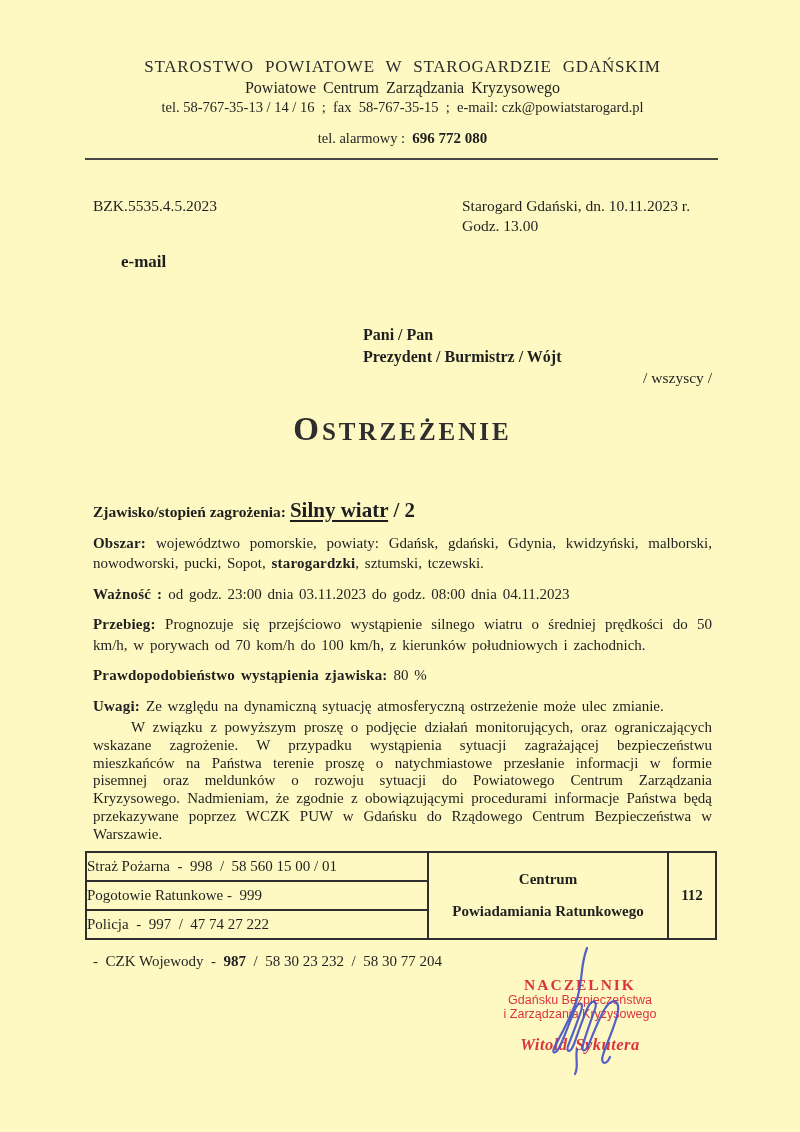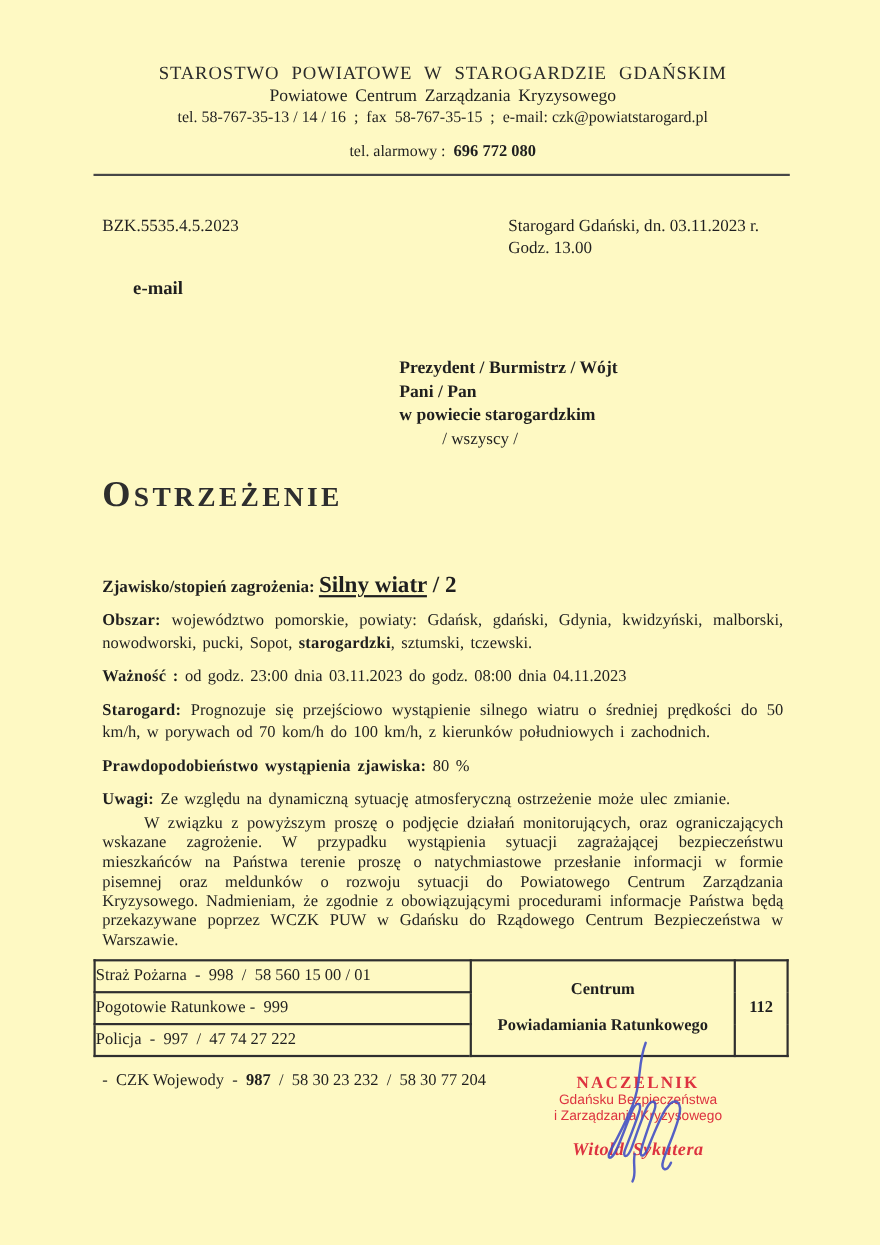--- a/index.html
+++ b/index.html
@@ -21,23 +21,23 @@
   .contact-line{font-size:14.5px;line-height:19px;white-space:pre-wrap;}
   .alarm-line{font-size:14.5px;line-height:19px;white-space:pre-wrap;margin-top:12px;}
   .alarm-line b{font-size:15px;}
   .header-divider{height:2px;background:#474747;margin:10px -6px 0 -8px;}
   
   .meta-row{display:flex;justify-content:space-between;margin-top:36px;font-size:15.5px;line-height:20px;}
   .meta-right{width:250px;}
   .channel{font-weight:bold;font-size:17px;margin:16px 0 0 28px;}
   
   .recipient{margin:52px 0 0 270px;font-size:16px;line-height:21.5px;font-weight:bold;}
-  .recipient .scope{font-weight:normal;font-size:15.5px;margin-left:39px;}
+  .recipient .scope{font-weight:normal;font-size:15.5px;margin-left:56px;text-align:right;}
   
-  .doc-title{margin-top:22px;font-weight:bold;font-size:25px;letter-spacing:3px;color:#2e2e2e;}
+  .doc-title{margin-top:22px;text-align:center;font-weight:bold;font-size:25px;letter-spacing:3px;color:#2e2e2e;}
   .doc-title::first-letter{font-size:33px;}
   
   .phenomenon-line{margin-top:50px;font-size:15.5px;}
   .phenomenon-line .lbl{font-weight:bold;}
   .phenomenon-big{font-size:21px;font-weight:bold;text-decoration:underline;text-decoration-thickness:2px;text-underline-offset:3px;}
   .phenomenon-degree{font-size:21px;font-weight:bold;}
   p.block{margin:10px 0 0 0;font-size:15px;line-height:20.5px;text-align:justify;word-spacing:2px;}
   p.block b{letter-spacing:.2px;}
   .validity{margin-top:10px;}
   .course{margin-top:8px;}
@@ -71,44 +71,43 @@
     <div class="org-name">STAROSTWO POWIATOWE W STAROGARDZIE GDAŃSKIM</div>
     <div class="unit-name">Powiatowe Centrum Zarządzania Kryzysowego</div>
     <div class="contact-line">tel. 58-767-35-13 / 14 / 16  ;  fax  58-767-35-15  ;  e-mail: czk@powiatstarogard.pl</div>
     <div class="alarm-line"><span>tel. alarmowy :  </span><b>696 772 080</b></div>
   </div>
   <div class="header-divider"></div>
 
   <div class="meta-row">
     <div>BZK.5535.4.5.2023</div>
     <div class="meta-right">
-      <div>Starogard Gdański, dn. 03.11.2023 r.</div>
+      <div>Starogard Gdański, dn. 10.11.2023 r.</div>
       <div>Godz. 13.00</div>
     </div>
   </div>
   <div class="channel">e-mail</div>
 
   <div class="recipient">
+    <div>Pani / Pan</div>
     <div>Prezydent / Burmistrz / Wójt</div>
-    <div>Pani / Pan</div>
-    <div>w powiecie starogardzkim</div>
     <div class="scope">/ wszyscy /</div>
   </div>
 
   <div class="doc-title">OSTRZEŻENIE</div>
 
   <div class="phenomenon-line">
     <span class="lbl">Zjawisko/stopień zagrożenia: </span><span class="phenomenon-big">Silny wiatr</span><span class="phenomenon-degree"> / 2</span>
   </div>
 
   <p class="block"><b>Obszar: </b><span>województwo pomorskie, powiaty: Gdańsk, gdański, Gdynia, kwidzyński, malborski, nowodworski, pucki, Sopot, </span><b>starogardzki</b><span>, sztumski, tczewski.</span></p>
 
   <p class="block validity"><b>Ważność : </b><span>od godz. 23:00 dnia 03.11.2023 do godz. 08:00 dnia 04.11.2023</span></p>
 
-  <p class="block course"><b>Starogard: </b><span>Prognozuje się przejściowo wystąpienie silnego wiatru o średniej prędkości do 50 km/h, w porywach od 70 kom/h do 100 km/h, z kierunków południowych i zachodnich.</span></p>
+  <p class="block course"><b>Przebieg: </b><span>Prognozuje się przejściowo wystąpienie silnego wiatru o średniej prędkości do 50 km/h, w porywach od 70 kom/h do 100 km/h, z kierunków południowych i zachodnich.</span></p>
 
   <p class="block probability"><b>Prawdopodobieństwo wystąpienia zjawiska: </b><span>80 %</span></p>
 
   <p class="block remarks"><b>Uwagi: </b><span>Ze względu na dynamiczną sytuację atmosferyczną ostrzeżenie może ulec zmianie.</span></p>
 
   <p class="body-par">W związku z powyższym proszę o podjęcie działań monitorujących, oraz ograniczających wskazane zagrożenie. W przypadku wystąpienia sytuacji zagrażającej bezpieczeństwu mieszkańców na Państwa terenie proszę o natychmiastowe przesłanie informacji w formie pisemnej oraz meldunków o rozwoju sytuacji do Powiatowego Centrum Zarządzania Kryzysowego. Nadmieniam, że zgodnie z obowiązującymi procedurami informacje Państwa będą przekazywane poprzez WCZK PUW w Gdańsku do Rządowego Centrum Bezpieczeństwa w Warszawie.</p>
 
   <table class="emg">
     <tbody>
         <tr>

